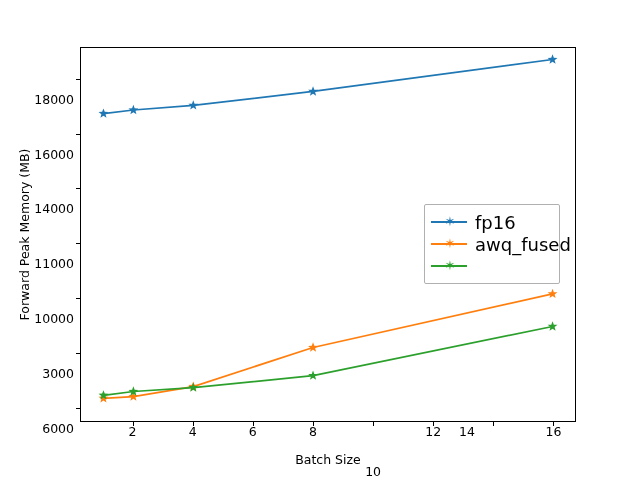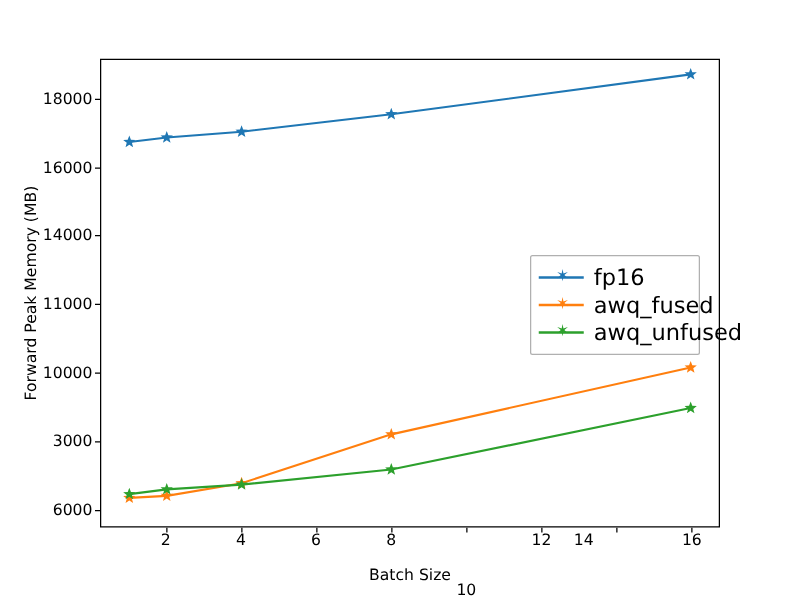--- a/index.html
+++ b/index.html
@@ -71,20 +71,21 @@
     font-size: 12.5px;
   }
   .ytick-label {
     position: absolute;
     right: 0;
     width: 100%;
     text-align: right;
     font-size: 12.5px;
     line-height: 12px;
     transform: translateY(-6px);
+    margin-top: 21px;
   }
   .ytick-wrap {
     position: absolute;
     left: 26px;
     width: 48px;
     height: 0;
   }
   .xtick-wrap {
     position: absolute;
     top: 425px;
@@ -273,17 +274,16 @@
           <span class="legend-line" style="background: rgb(255, 127, 14);"></span>
           <span class="legend-star" style="color: rgb(255, 127, 14);">✶</span>
         </span>
         <span class="legend-label">awq_fused</span>
       </div>
       <div class="legend-row">
         <span class="legend-swatch">
           <span class="legend-line" style="background: rgb(44, 160, 44);"></span>
           <span class="legend-star" style="color: rgb(44, 160, 44);">✶</span>
         </span>
-        <span class="legend-label">awq_unfused</span>
       </div>
     </div>
 
 </div>
 
 </body></html>

